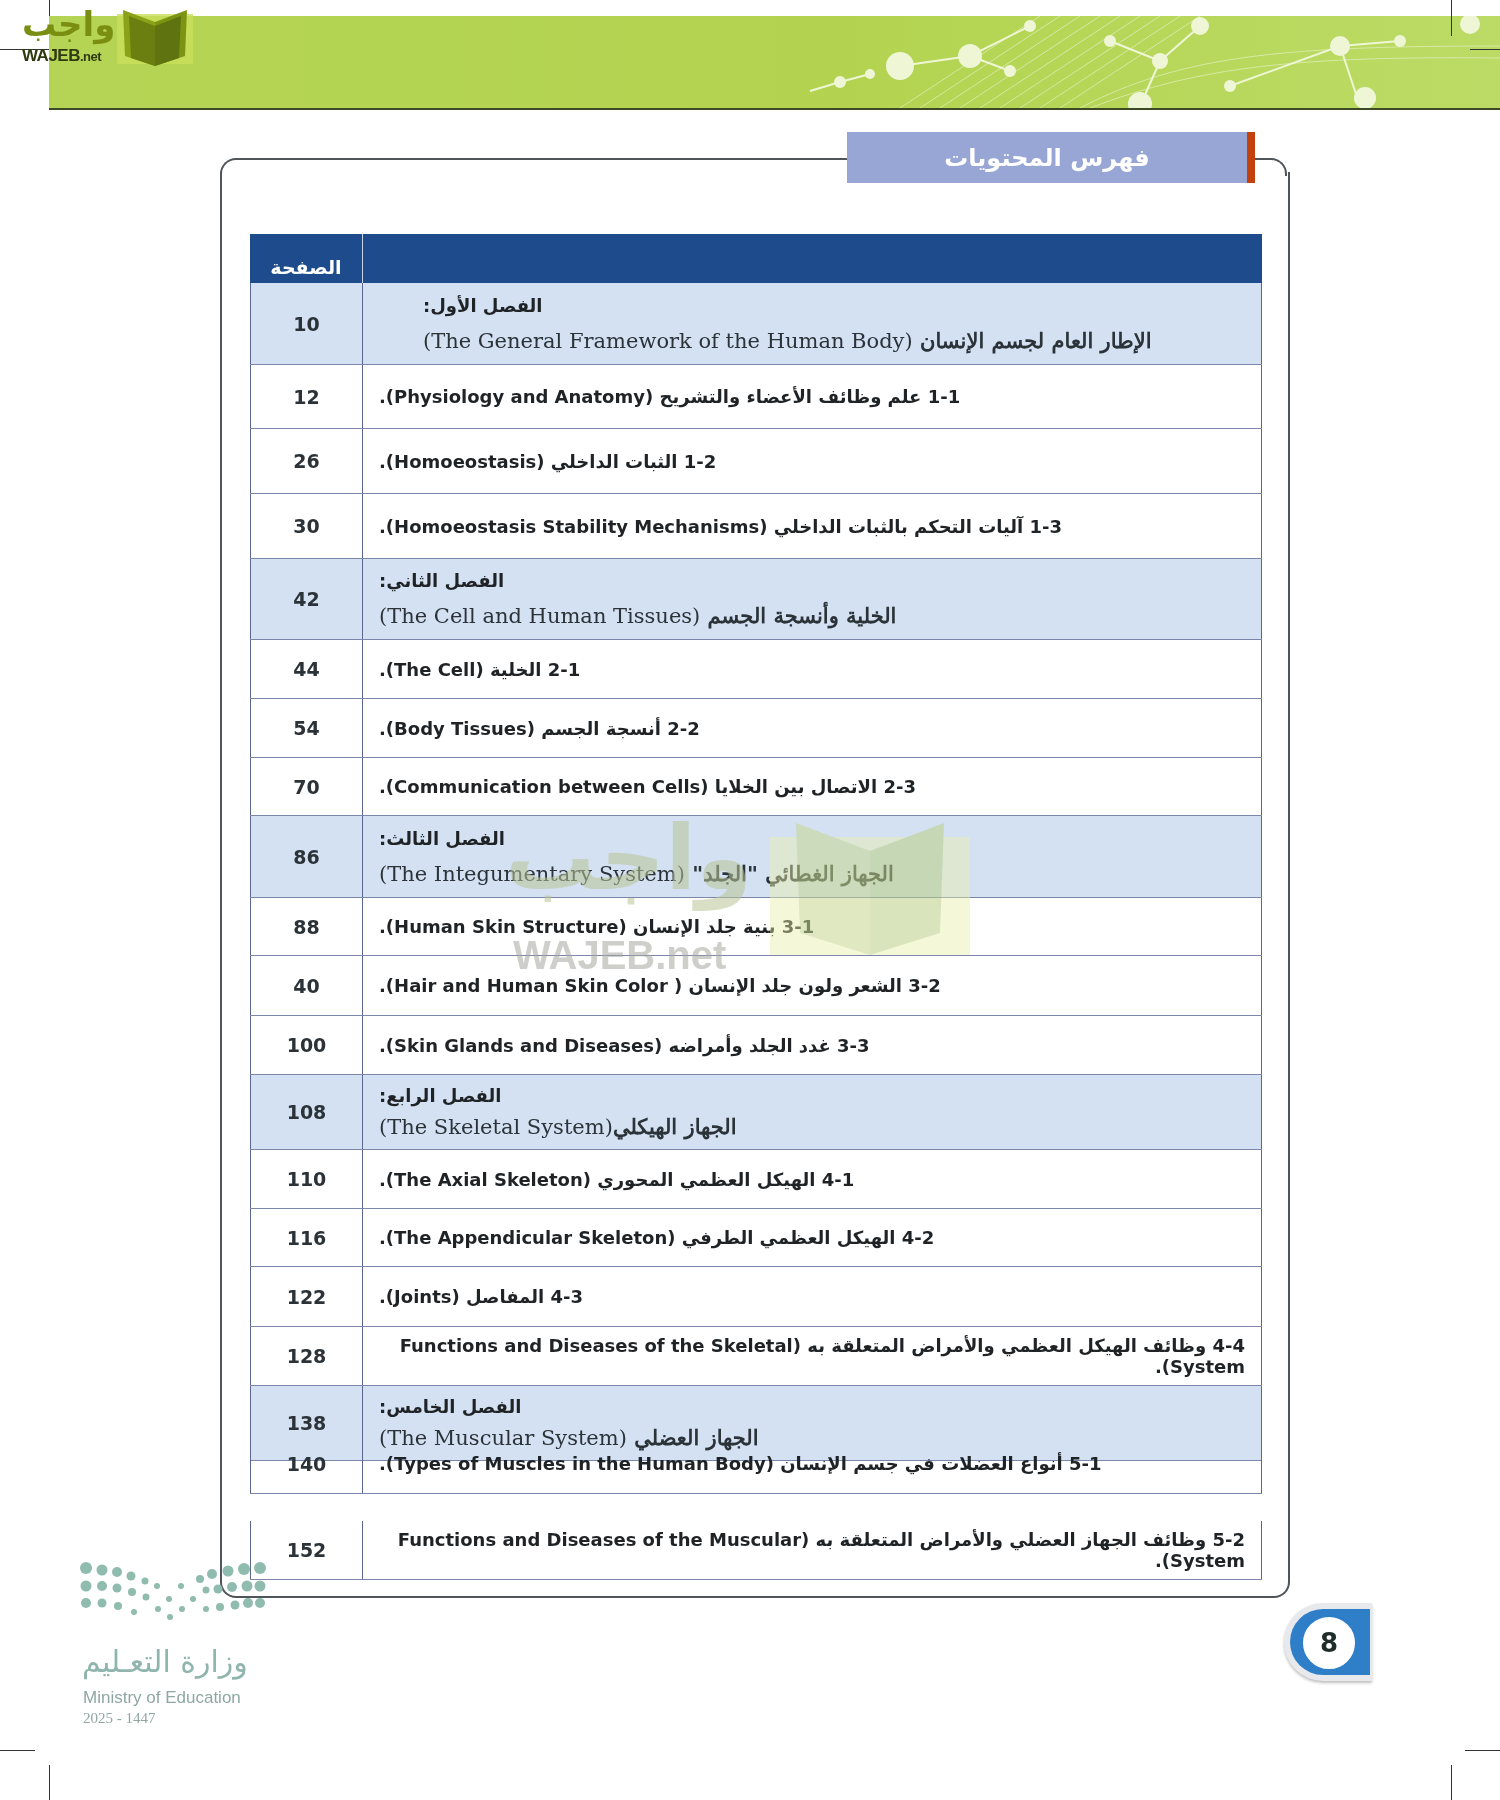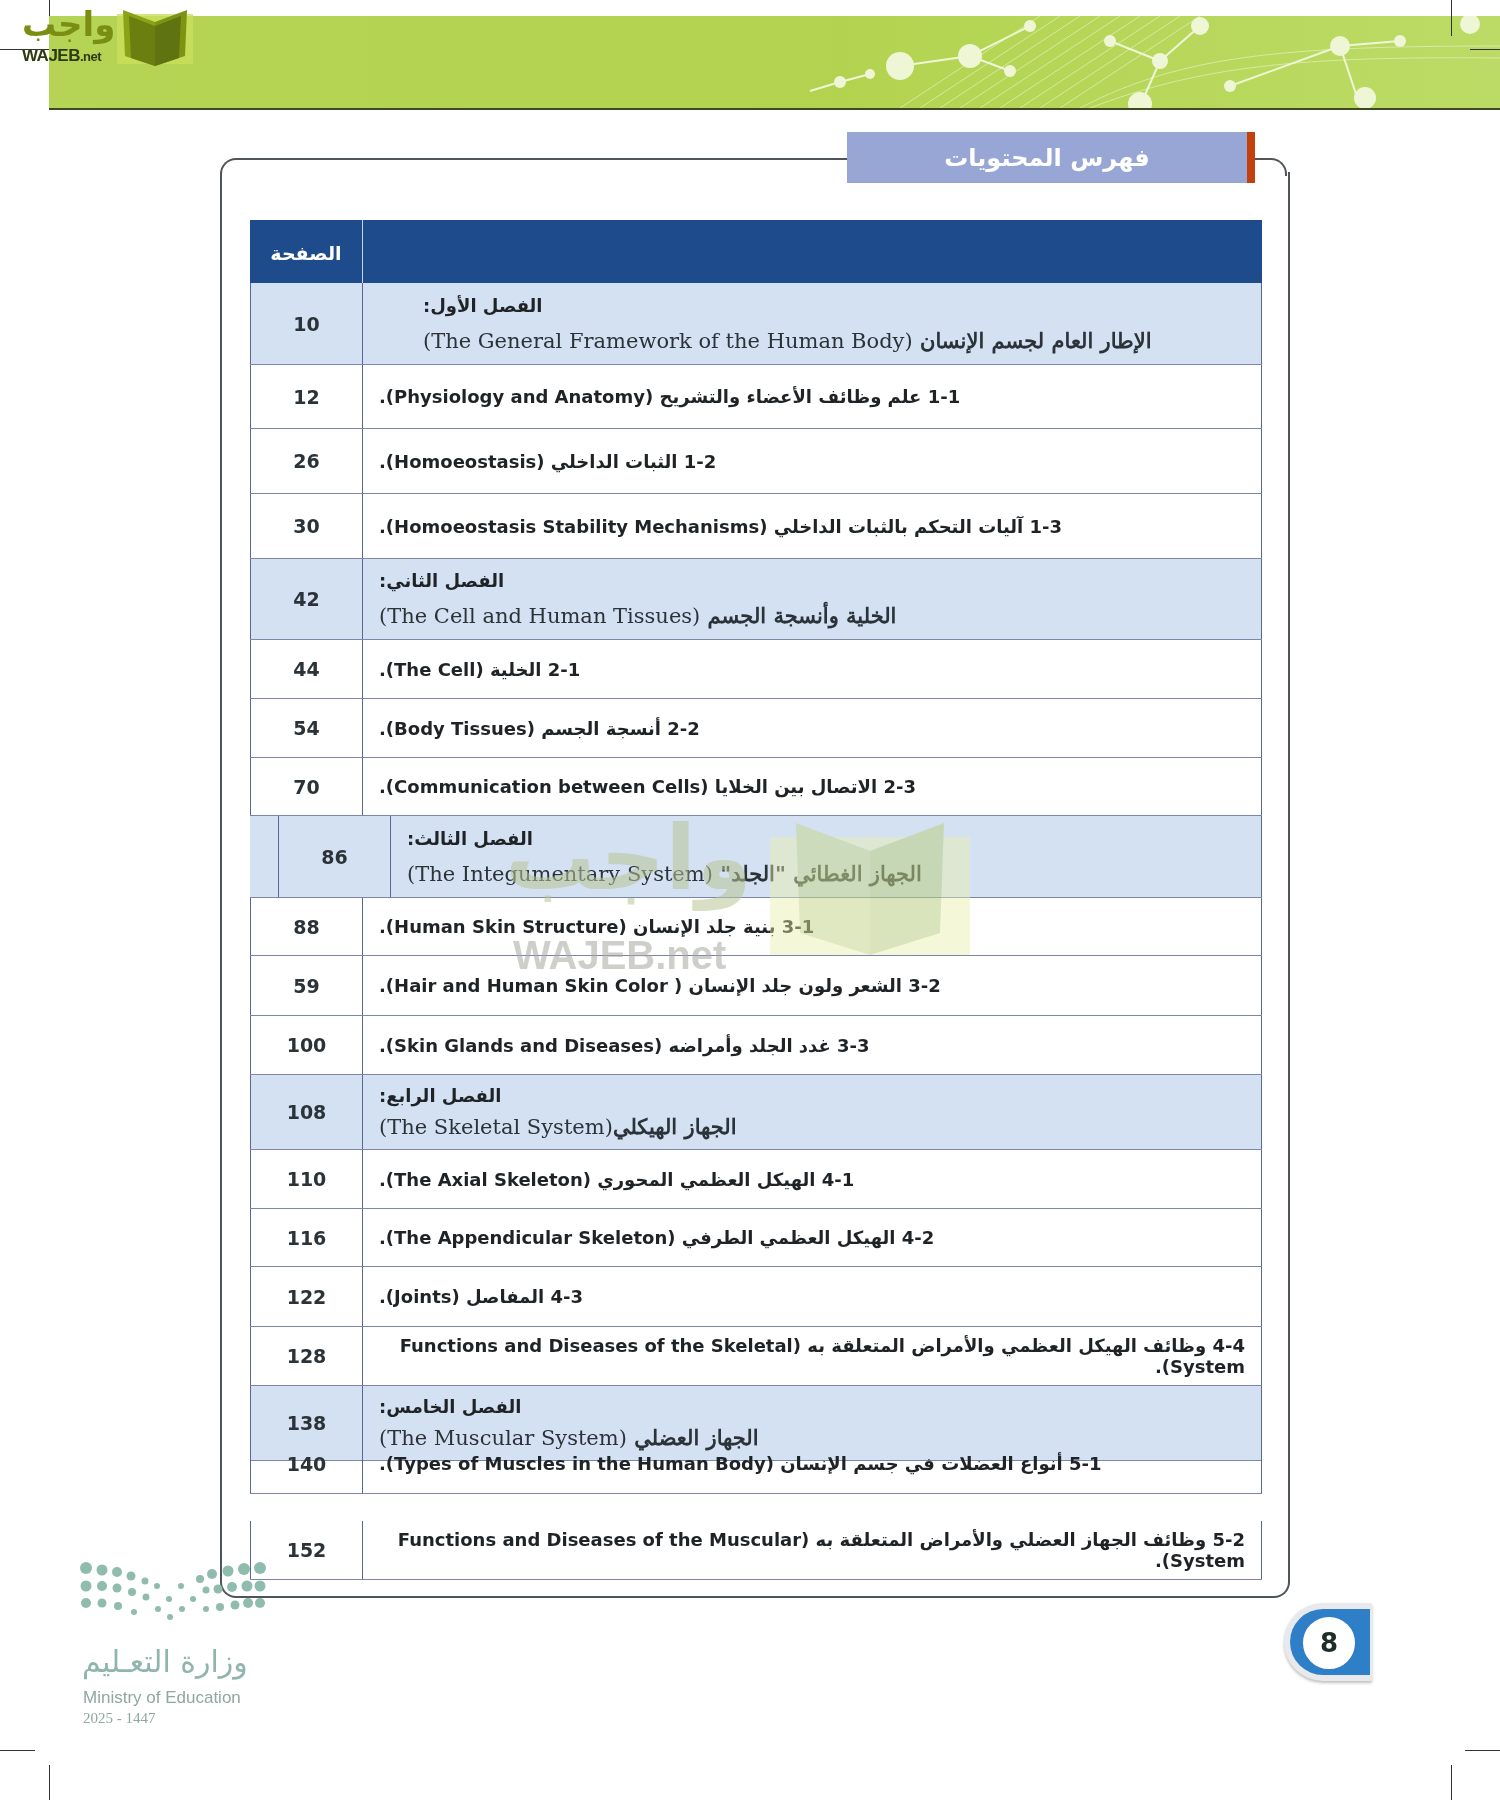--- a/index.html
+++ b/index.html
@@ -134,21 +134,21 @@
 </div>
 
 <div class="frame-top-left"></div>
 <div class="frame-top-right"></div>
 <div class="frame-body"></div>
 
 <div class="title-tab">
   <span>فهرس المحتويات</span>
 </div>
 
-<div class="toc-row header" style="top:220px;height:65px;gap:16px;">
+<div class="toc-row header" style="top:234px;height:65px;gap:16px;">
   <div class="col-page">الصفحة</div>
   <div class="col-title"></div>
 </div>
 
 <div class="toc-row chapter" style="top:283px;height:82px;gap:44px;">
   <div class="col-page">10</div>
   <div class="col-title">
     <div class="ch-label">الفصل الأول:</div>
     <div class="ch-name"><span>الإطار العام لجسم الإنسان</span> <span class="en">(The General Framework of the Human Body)</span></div>
   </div>
@@ -191,35 +191,35 @@
       <span class="sec-text">2-2 أنسجة الجسم (Body Tissues).</span>
     </div>
 </div>
 <div class="toc-row" style="top:758px;height:58px;">
   <div class="col-page">70</div>
   <div class="col-title">
       <span class="sec-text">2-3 الاتصال بين الخلايا (Communication between Cells).</span>
     </div>
 </div>
 
-<div class="toc-row chapter" style="top:816px;height:82px;padding-left:28px;">
+<div class="toc-row chapter" style="top:816px;height:82px;">
   <div class="col-page">86</div>
   <div class="col-title">
     <div class="ch-label">الفصل الثالث:</div>
     <div class="ch-name"><span>الجهاز الغطائي "الجلد"</span> <span class="en">(The Integumentary System)</span></div>
   </div>
 </div>
 <div class="toc-row" style="top:898px;height:58px;">
   <div class="col-page">88</div>
   <div class="col-title">
       <span class="sec-text">3-1 بنية جلد الإنسان (Human Skin Structure).</span>
     </div>
 </div>
 <div class="toc-row" style="top:956px;height:60px;">
-  <div class="col-page">59</div>
+  <div class="col-page">40</div>
   <div class="col-title">
       <span class="sec-text">3-2 الشعر ولون جلد الإنسان ( Hair and Human Skin Color).</span>
     </div>
 </div>
 <div class="toc-row" style="top:1016px;height:59px;">
   <div class="col-page">100</div>
   <div class="col-title">
       <span class="sec-text">3-3 غدد الجلد وأمراضه (Skin Glands and Diseases).</span>
     </div>
 </div>

